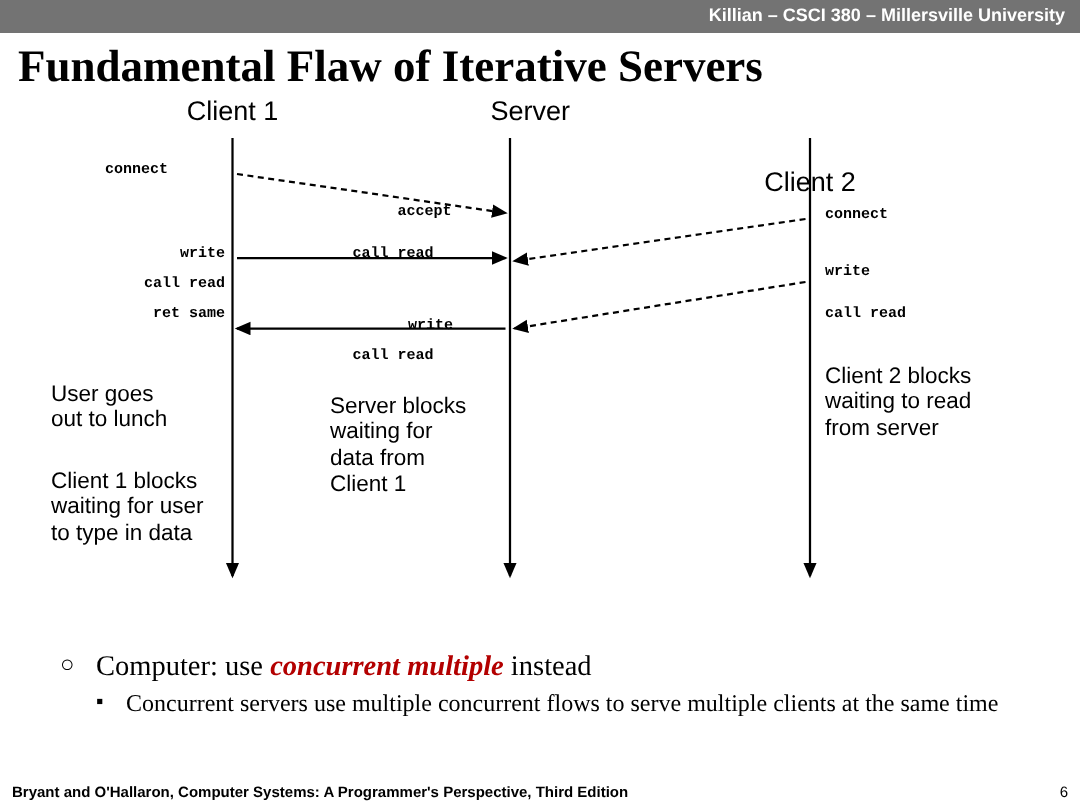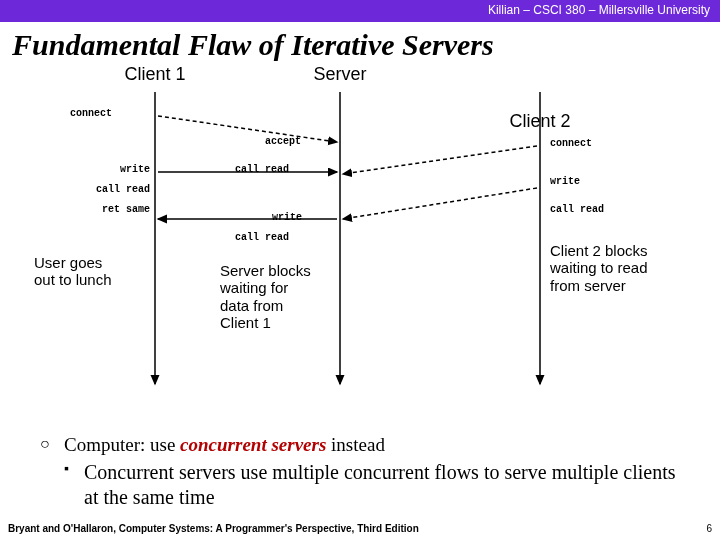--- a/index.html
+++ b/index.html
@@ -6,34 +6,33 @@
     margin: 0;
     padding: 0;
     width: 720px;
     height: 540px;
     background: #fff;
     font-family: "Times New Roman", Times, serif;
     color: #000;
     overflow: hidden;
   }
   .header-bar {
-    background: #6d28d9;
+    background: #737373;
     color: #fff;
     text-align: right;
     font-family: Arial, Helvetica, sans-serif;
-    font-weight: 400;
+    font-weight: 700;
     font-size: 12px;
     padding: 3px 10px 5px 10px;
   }
   .title {
     font-family: Georgia, "Times New Roman", serif;
     font-weight: 700;
     font-size: 30px;
     padding: 6px 12px 2px 12px;
-    font-style: italic;
   }
   .diagram {
     position: relative;
     width: 651px;
     height: 370px;
   }
   .diagram svg {
     position: absolute;
     top: 0; left: 0;
   }
@@ -77,21 +76,21 @@
     top: 1px;
     font-size: 16px;
   }
   ul.lvl2 {
     list-style: none;
     margin: 4px 0 0 0;
     padding: 0;
   }
   ul.lvl2 > li {
     position: relative;
-    font-size: 20px;
+    font-size: 16px;
     padding-left: 20px;
     line-height: 1.25;
   }
   ul.lvl2 > li::before {
     content: "▪";
     position: absolute;
     left: 0;
     top: 0;
     font-size: 14px;
   }
@@ -143,59 +142,64 @@
     <line x1="158" y1="108" x2="337" y2="108" stroke="#000" stroke-width="1.5" marker-end="url(#ah)"></line>
 
     <line x1="337" y1="155" x2="158" y2="155" stroke="#000" stroke-width="1.5" marker-end="url(#ah)"></line>
 
     <line x1="537" y1="82" x2="343" y2="110" stroke="#000" stroke-width="1.5" stroke-dasharray="4,3" marker-end="url(#ah)"></line>
 
     <line x1="537" y1="124" x2="343" y2="155" stroke="#000" stroke-width="1.5" stroke-dasharray="4,3" marker-end="url(#ah)"></line>
   </svg>
 
   <div class="lbl col-head" style="left:110px; top:0; width:90px;">Client 1</div>
-  <div class="lbl col-head" style="left:300px; top:0; width:80px;">Server</div>
+  <div class="lbl col-head" style="left:300px; top:0; width:80px;text-align:right;">Server</div>
   <div class="lbl col-head" style="left:495px; top:0; width:90px;margin-top:47px;">Client 2</div>
 
   <div class="lbl mono-b" style="left:70px; top:44px;">connect</div>
   <div class="lbl mono-b" style="left:100px; top:100px; text-align:right; width:50px;">write</div>
   <div class="lbl mono-b" style="left:55px; top:120px; text-align:right; width:95px;">call read</div>
   <div class="lbl mono-b" style="left:60px; top:140px; text-align:right; width:90px;">ret same</div>
 
   <div class="lbl mono-b" style="left:265px; top:72px;">accept</div>
   <div class="lbl mono-b" style="left:235px; top:100px;">call read</div>
   <div class="lbl mono-b" style="left:272px; top:148px;">write</div>
   <div class="lbl mono-b" style="left:235px; top:168px;">call read</div>
 
   <div class="lbl mono-b" style="left:550px; top:74px;">connect</div>
   <div class="lbl mono-b" style="left:550px; top:112px;">write</div>
   <div class="lbl mono-b" style="left:550px; top:140px;">call read</div>
 
   <div class="lbl note" style="left:34px; top:190px;">
     <span>User goes</span><br>
     <span>out to lunch</span>
+  </div>
+  <div class="lbl note" style="left:34px; top:248px;">
+    <span>Client 1 blocks</span><br>
+    <span>waiting for user</span><br>
+    <span>to type in data</span>
   </div>
   <div class="lbl note" style="left:220px; top:198px;">
     <span>Server blocks</span><br>
     <span>waiting for</span><br>
     <span>data from</span><br>
     <span>Client 1</span>
   </div>
   <div class="lbl note" style="left:550px; top:178px;">
     <span>Client 2 blocks</span><br>
     <span>waiting to read</span><br>
     <span>from server</span>
   </div>
 
 </div>
 
 <div class="bullets">
   <ul class="lvl1">
     <li>
-      <span>Computer: use </span><span class="emph-red">concurrent servers</span><span> instead</span>
+      <span>Computer: use </span><span class="emph-red">concurrent multiple</span><span> instead</span>
       <ul class="lvl2">
         <li>Concurrent servers use multiple concurrent flows to serve multiple clients at the same time</li>
       </ul>
     </li>
   </ul>
 </div>
 
 <div class="footer">
   <span class="left">Bryant and O'Hallaron, Computer Systems: A Programmer's Perspective, Third Edition</span>
   <span>6</span>

